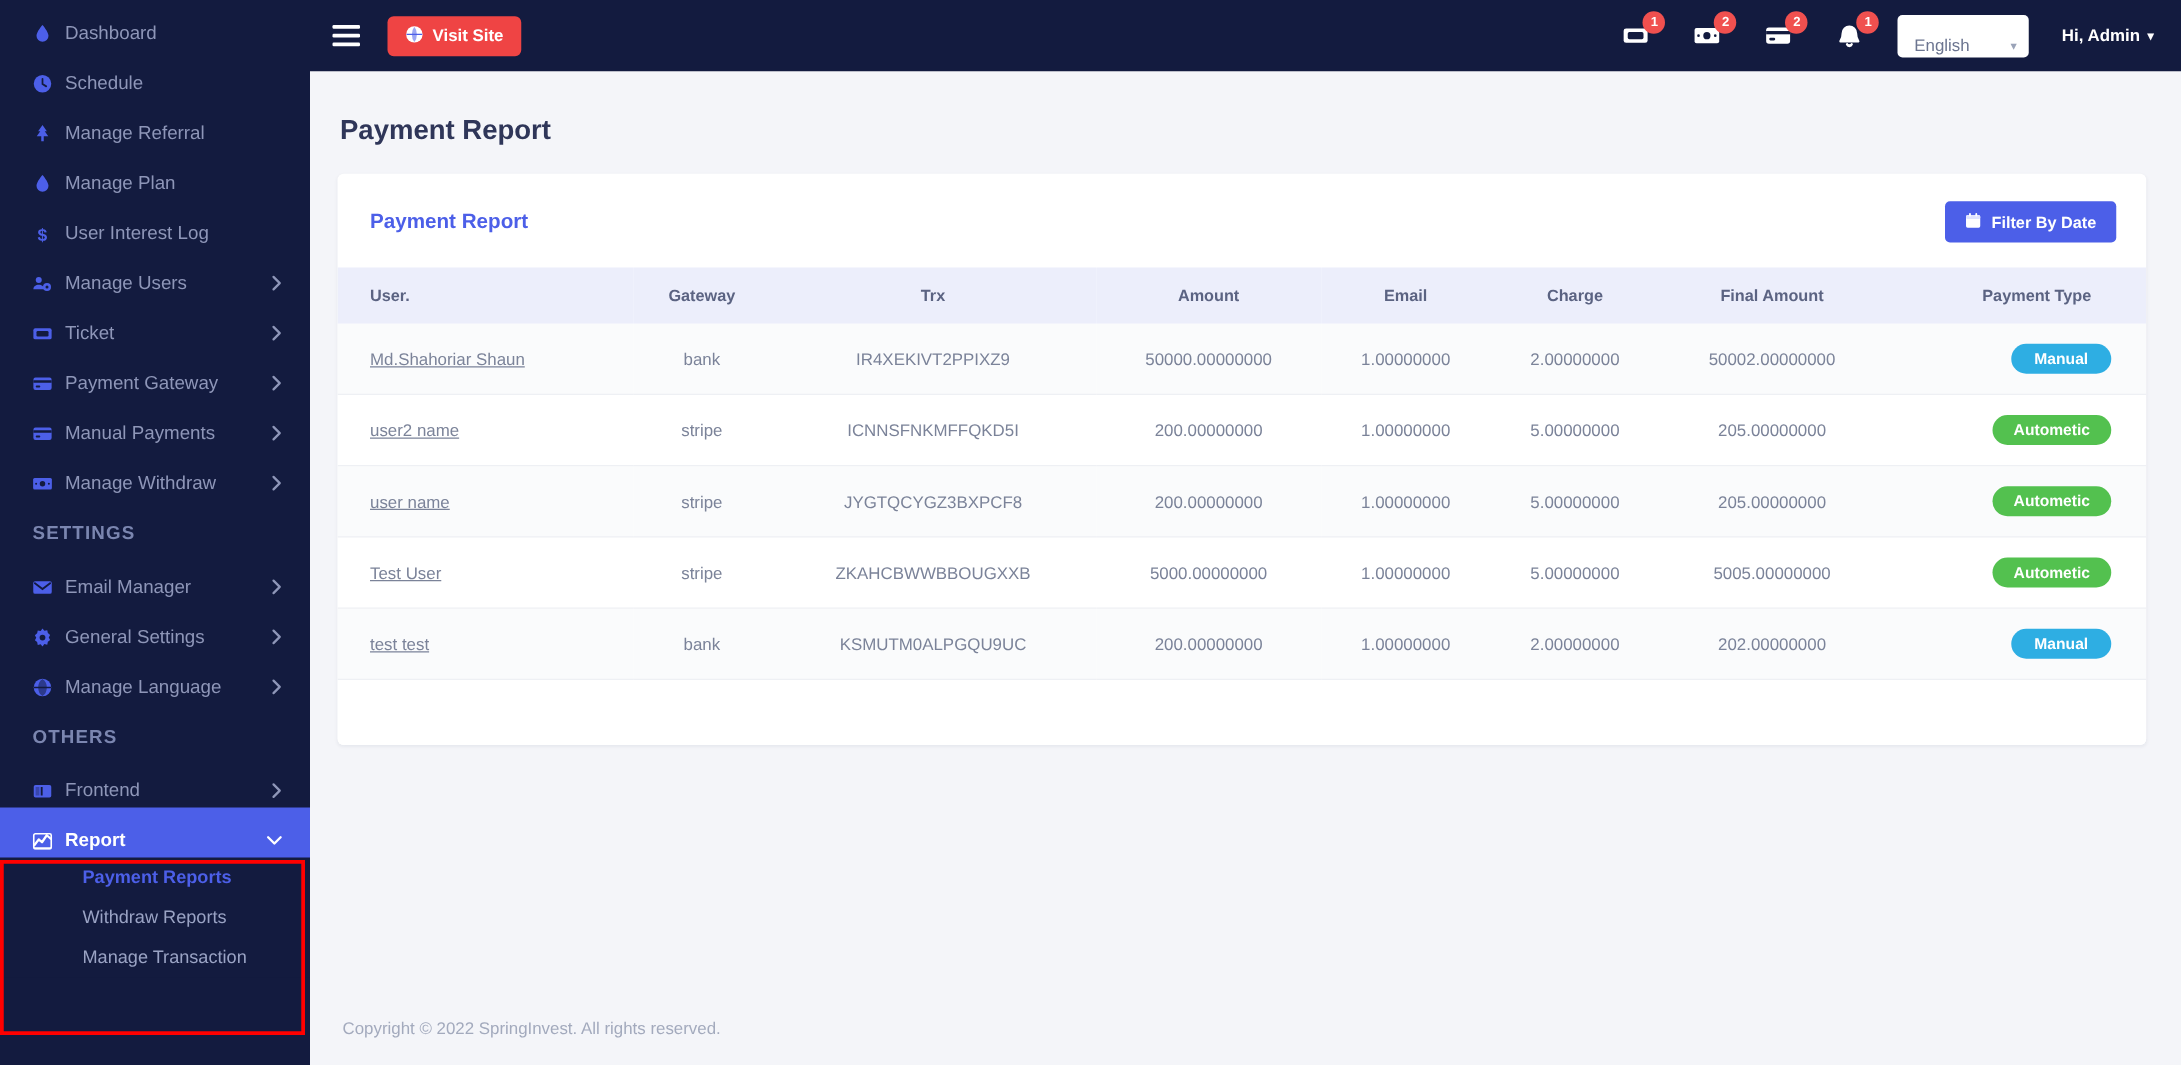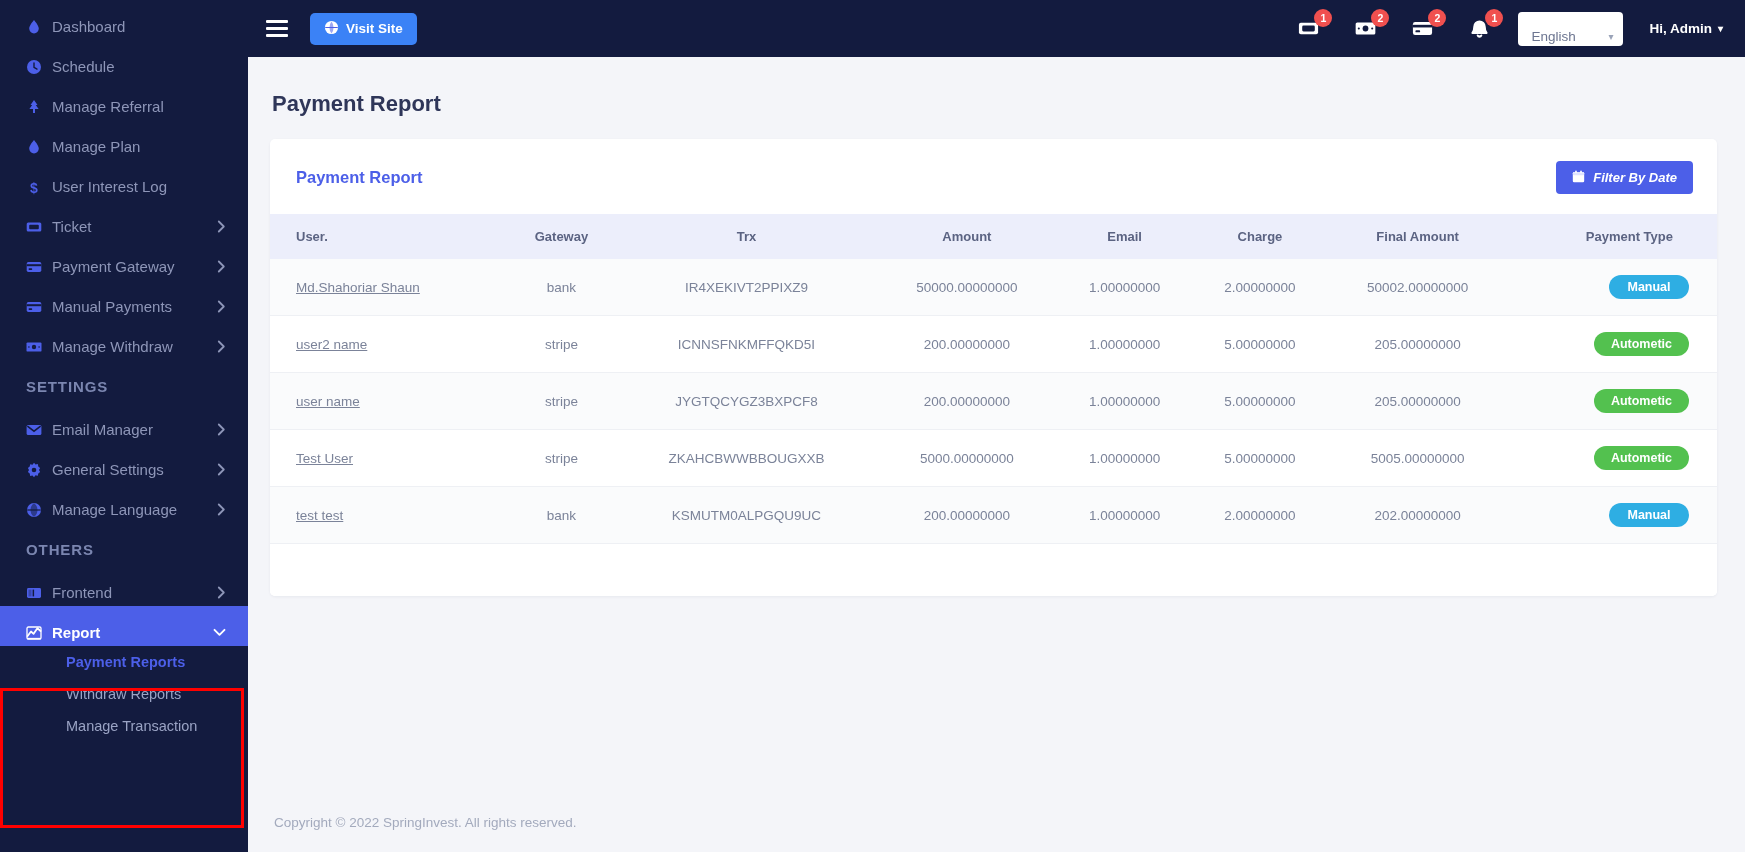--- a/index.html
+++ b/index.html
@@ -118,21 +118,21 @@
     margin-right: 18px;
   }
   .hamburger span {
     display: block;
     height: 3px;
     width: 22px;
     background: #ffffff;
     border-radius: 1px;
   }
   .visit-btn {
-    background: #3b82f6;
+    background: #ef4444;
     color: #fff;
     border: none;
     border-radius: 5px;
     height: 32px;
     padding: 0 14px;
     font-size: 13.5px;
     font-weight: bold;
     display: flex;
     align-items: center;
     gap: 7px;
@@ -228,21 +228,20 @@
     border-radius: 4px;
     height: 33px;
     padding: 0 16px;
     font-size: 13px;
     font-weight: bold;
     display: flex;
     align-items: center;
     gap: 8px;
     cursor: pointer;
     font-family: "Liberation Sans", sans-serif;
-    font-style: italic;
   }
 
   table { width: 100%; border-collapse: collapse; }
   thead tr { background: #eceefb; }
   thead th {
     color: #5b6382;
     font-size: 13px;
     font-weight: bold;
     padding: 15px 10px;
     text-align: center;
@@ -329,20 +328,36 @@
           </span>
           <span class="nav-label">Manage Plan</span>
         </div>
         <div class="nav-item">
           <span class="nav-ico">
             <svg width="16" height="16" viewBox="0 0 16 16" fill="#4c5fe8">
               <text x="8" y="13.5" font-size="14" font-weight="bold" text-anchor="middle" fill="#4c5fe8" font-family="Liberation Sans, sans-serif">$</text>
             </svg>
           </span>
           <span class="nav-label">User Interest Log</span>
+        </div>
+        <div class="nav-item">
+          <span class="nav-ico">
+            <svg width="16" height="16" viewBox="0 0 16 16" fill="#4c5fe8">
+              <circle cx="5" cy="5" r="2.4"></circle>
+              <path d="M0.7 12.4c0-2.4 1.9-3.6 4.3-3.6s4.3 1.2 4.3 3.6z"></path>
+              <circle cx="11.6" cy="10.6" r="3.2"></circle>
+              <circle cx="11.6" cy="10.6" r="1.2" fill="#131b3f"></circle>
+            </svg>
+          </span>
+          <span class="nav-label">Manage Users</span>
+          <span class="chev">
+            <svg width="9" height="13" viewBox="0 0 9 13" fill="none" stroke="currentColor" stroke-width="1.8" stroke-linecap="round" stroke-linejoin="round">
+              <path d="M1.8 1.5 L6.8 6.5 L1.8 11.5"></path>
+            </svg>
+          </span>
         </div>
         <div class="nav-item">
           <span class="nav-ico">
             <svg width="16" height="16" viewBox="0 0 16 16" fill="#4c5fe8">
               <rect x="0.7" y="3.6" width="14.6" height="8.8" rx="1.5"></rect>
               <rect x="3.2" y="5.8" width="9.6" height="4.4" rx="1" fill="#131b3f"></rect>
             </svg>
           </span>
           <span class="nav-label">Ticket</span>
           <span class="chev">

